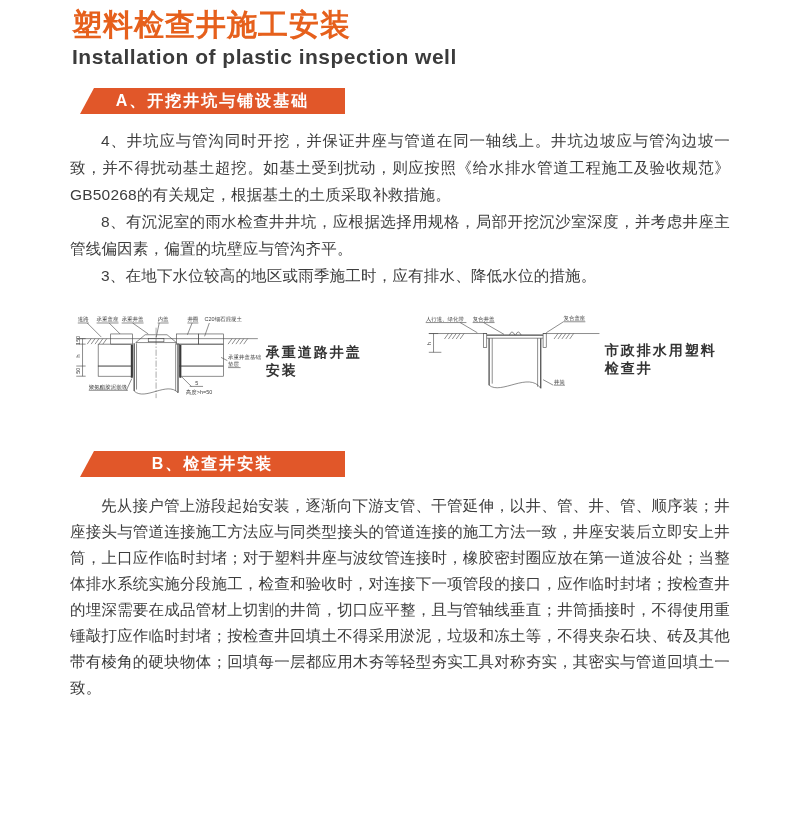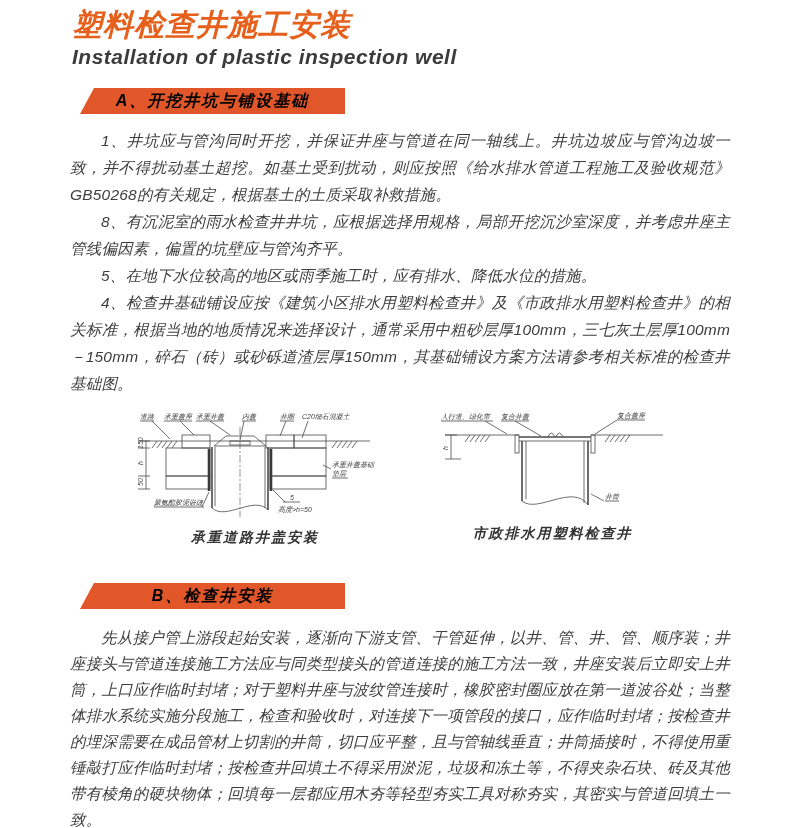--- a/index.html
+++ b/index.html
@@ -1,51 +1,51 @@
 <!DOCTYPE html>
 <html style="--accent: #e15729; --title-accent: #e6601c; --text: #3d3d3d;"><head>
 <meta charset="utf-8">
 <style>
   * { box-sizing: border-box; margin: 0; padding: 0; }
   html, body { width: 800px; height: 828px; overflow: hidden; background: #ffffff; }
   body { font-family: "Liberation Sans", "DejaVu Sans", sans-serif; color: var(--text, #3d3d3d); }
-  .page { width: 800px; height: 828px; padding: 8px 70px 16px 70px; position: relative; font-style: italic; }
+  .page { width: 800px; height: 828px; padding: 8px 70px 16px 70px; position: relative; }
 
   .title-cn {
     font-size: 30px; font-weight: bold; color: var(--title-accent, #e6601c);
     letter-spacing: 1px; line-height: 34px; margin-left: 2px;
   }
   .title-en {
     font-size: 21px; font-weight: bold; color: #3b3b3b;
     letter-spacing: 0.5px; line-height: 26px; margin: 2px 0 8px 2px;
   }
 
   .banner {
     margin-left: 10px; width: 265px; height: 26px;
     background: var(--accent, #e15729);
     clip-path: polygon(14px 0, 100% 0, 100% 100%, 0 100%);
-    color: #000000; font-weight: bold; font-size: 16px; letter-spacing: 2px;
+    color: #ffffff; font-weight: bold; font-size: 16px; letter-spacing: 2px;
     display: flex; align-items: center; justify-content: center;
   }
   .banner-a { margin-top: 18px; }
   .banner-b { margin-top: 36px; }
 
   .paras { margin-top: 13px; }
   .paras p, .para-b p {
     font-size: 15.5px; line-height: 27px; text-align: justify;
     text-indent: 2em; color: var(--text, #3d3d3d); letter-spacing: 0.2px;
   }
   .para-b { margin-top: 16px; }
   .para-b p { line-height: 26px; }
 
   .figures {
     margin-top: 14px; display: flex; justify-content: center;
     align-items: flex-start; gap: 55px;
   }
-  .figure { display: flex; flex-direction: column; align-items: center; }
+  .figure { display: flex; align-items: center; }
   .figure svg { display: block; }
   .fig-caption {
     margin-top: 6px; font-size: 14px; font-weight: bold;
     color: #333333; letter-spacing: 2px;
   }
 
   
   .dwg line, .dwg path, .dwg rect, .dwg ellipse { stroke: #4a4a4a; fill: none; stroke-width: 0.8; }
   .dwg .thick { stroke-width: 1.6; }
   .dwg .heavy { stroke-width: 2.6; stroke: #3a3a3a; }
@@ -59,24 +59,23 @@
 <div class="page">
 
   <h1 class="title-cn">塑料检查井施工安装</h1>
   <h2 class="title-en">Installation of plastic inspection well</h2>
 
   <div class="banner banner-a">
     <span>A、开挖井坑与铺设基础</span>
   </div>
 
   <div class="paras">
-    <p>1、井坑应与管沟同时开挖，并保证井座与管道在同一轴线上。井坑边坡应与管沟边坡一致，并不得扰动基土超挖。如基土受到扰动，则应按照《给水排水管道工程施工及验收规范》GB50268的有关规定，根据基土的土质采取补救措施。</p>
+    <p>4、井坑应与管沟同时开挖，并保证井座与管道在同一轴线上。井坑边坡应与管沟边坡一致，并不得扰动基土超挖。如基土受到扰动，则应按照《给水排水管道工程施工及验收规范》GB50268的有关规定，根据基土的土质采取补救措施。</p>
     <p>8、有沉泥室的雨水检查井井坑，应根据选择用规格，局部开挖沉沙室深度，并考虑井座主管线偏因素，偏置的坑壁应与管沟齐平。</p>
-    <p>5、在地下水位较高的地区或雨季施工时，应有排水、降低水位的措施。</p>
-    <p>4、检查井基础铺设应按《建筑小区排水用塑料检查井》及《市政排水用塑料检查井》的相关标准，根据当地的地质情况来选择设计，通常采用中粗砂层厚100mm，三七灰土层厚100mm－150mm，碎石（砖）或砂砾道渣层厚150mm，其基础铺设方案方法请参考相关标准的检查井基础图。</p>
+    <p>3、在地下水位较高的地区或雨季施工时，应有排水、降低水位的措施。</p>
   </div>
 
   <div class="figures">
 
     <div class="figure">
       <svg class="dwg" width="250" height="112" viewBox="0 0 250 112">
         <defs>
           <pattern id="hatch" width="4" height="4" patternUnits="userSpaceOnUse" patternTransform="rotate(45)">
             <line x1="0" y1="0" x2="0" y2="4" stroke="#555" stroke-width="0.7"></line>
           </pattern>

